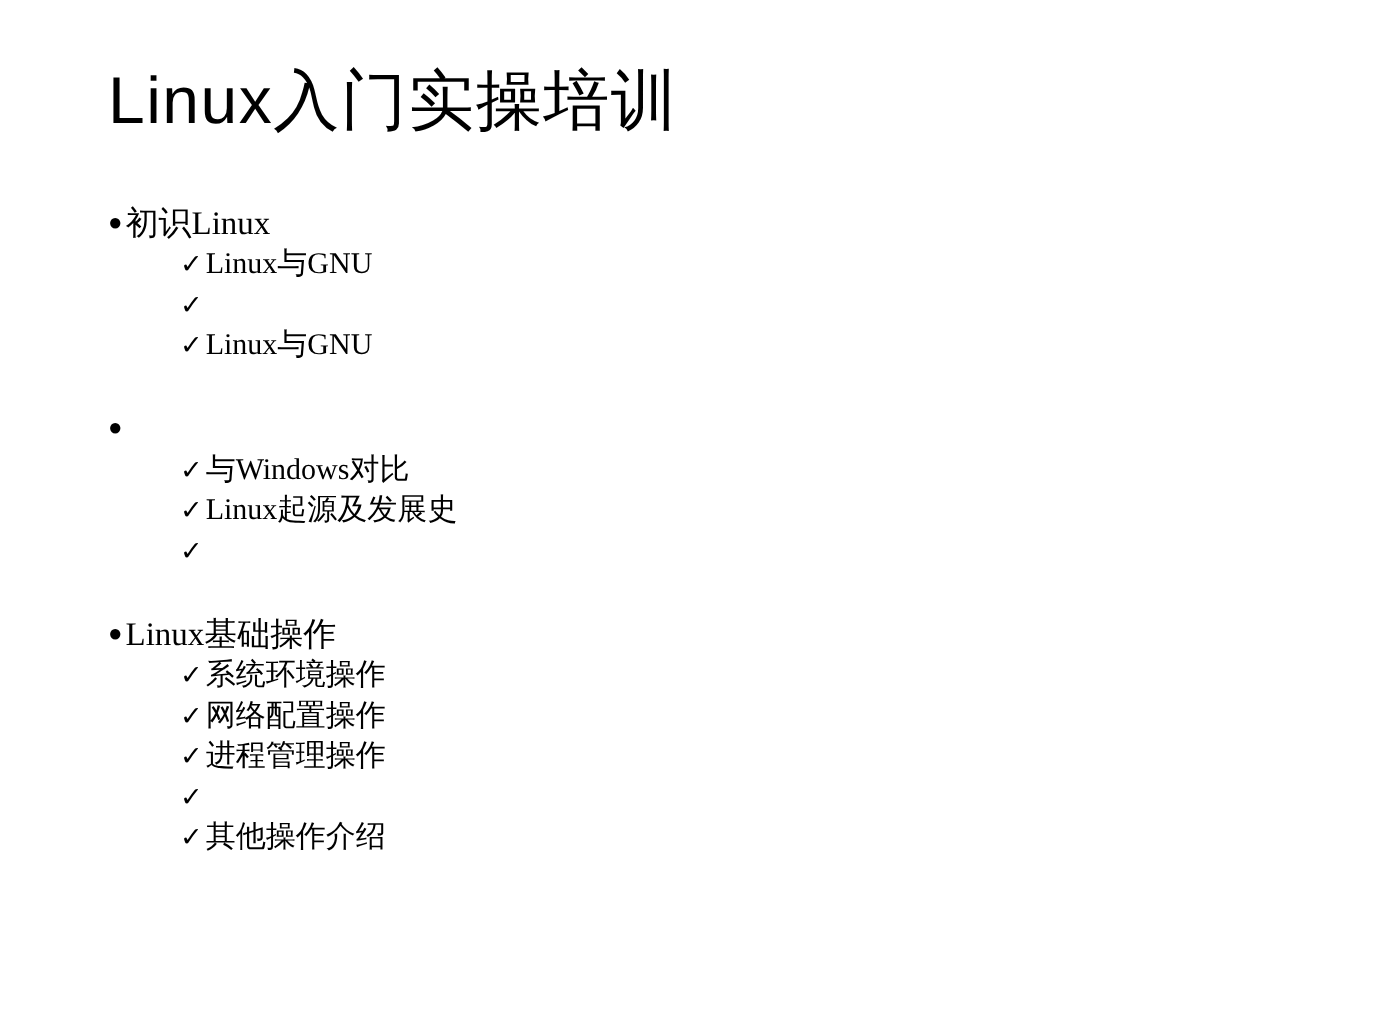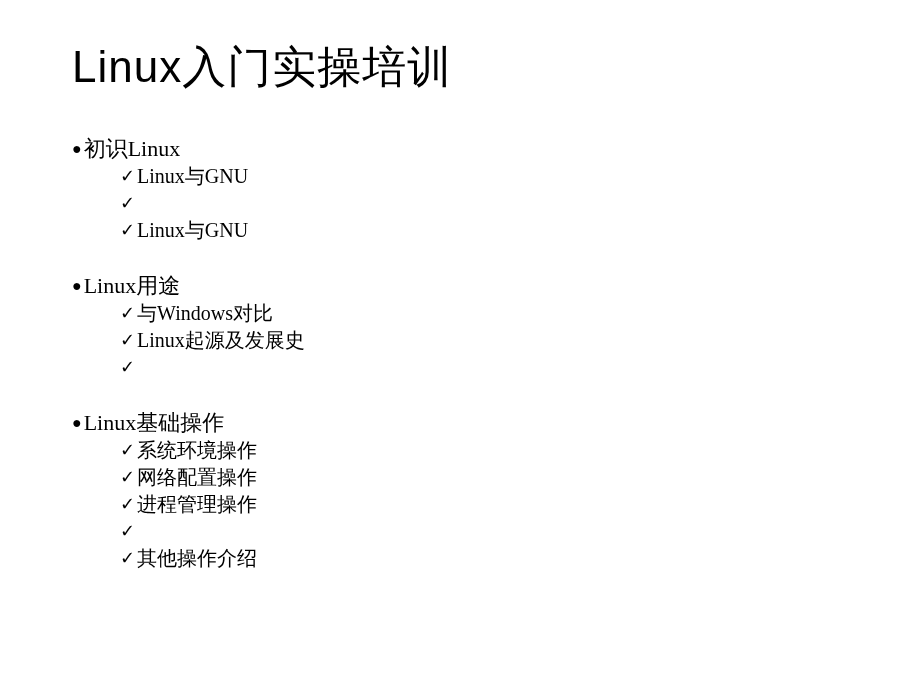--- a/index.html
+++ b/index.html
@@ -72,21 +72,20 @@
     <div class="sub-item">
       <span class="check">✓</span>
       <span>Linux与GNU</span>
     </div>
   </div>
 </div>
 
 <div class="section">
   <div class="section-header">
     <span class="bullet">●</span>
-    <span>Linux用途</span>
   </div>
   <div class="sub-list">
     <div class="sub-item">
       <span class="check">✓</span>
       <span>与Windows对比</span>
     </div>
     <div class="sub-item">
       <span class="check">✓</span>
       <span>Linux起源及发展史</span>
     </div>

